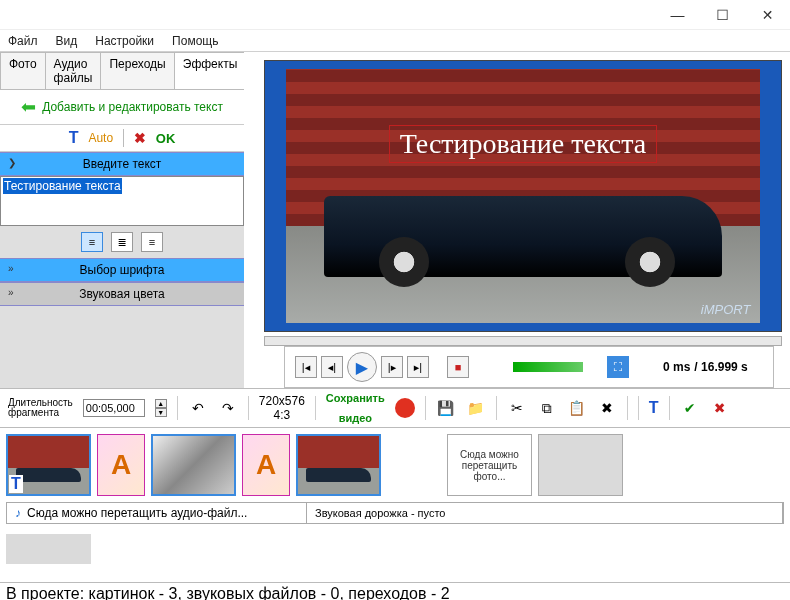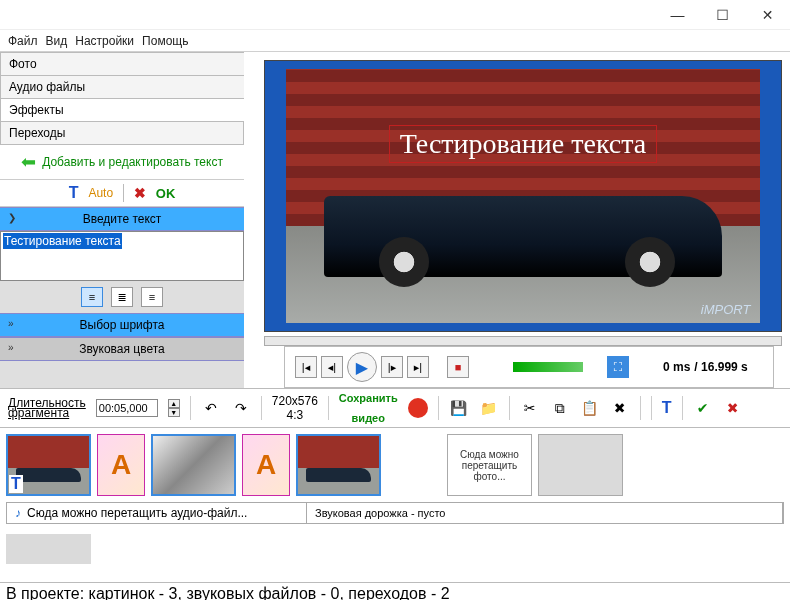--- a/index.html
+++ b/index.html
@@ -1,26 +1,26 @@
 <!DOCTYPE html>
 <html><head>
 <meta charset="utf-8">
 <style>
 * { box-sizing: border-box; margin: 0; padding: 0; font-family: Tahoma, Arial, sans-serif; font-size: 12px; }
 body { background: #fff; width: 790px; height: 600px; overflow: hidden; }
 
 .titlebar { height: 30px; display: flex; justify-content: flex-end; align-items: center; border-bottom: 1px solid #eee; }
 .winbtn { width: 45px; height: 30px; display: flex; align-items: center; justify-content: center; font-size: 14px; color: #333; }
 
-.menubar { height: 22px; display: flex; align-items: center; padding: 0 8px; gap: 8px; border-bottom: 1px solid #d0d0d0; }
+.menubar { height: 22px; display: flex; align-items: center; padding: 0 8px; gap: 18px; border-bottom: 1px solid #d0d0d0; }
 .menu-item { color: #222; }
 
 .main-row { display: flex; height: 336px; }
 .sidebar { width: 244px; background: #dfdfdf; display: flex; flex-direction: column; }
-.tabs { display: flex; background: #bef264; border-bottom: 1px solid #bbb; flex-direction: column; }
+.tabs { display: flex; background: #bef264; border-bottom: 1px solid #bbb; }
 .tab { padding: 4px 8px; border: 1px solid #bbb; border-bottom: none; background: #f4f4f4; border-right: none;}
 .tab.active { background: #fff; }
 .tab:last-child{border-right:1px solid #bbb;}
 
 .panel-title { color: #0a8a0a; text-align: center; padding: 6px 4px; font-size: 13px; display:flex;align-items:center;justify-content:center;gap:6px;background:#fff;}
 .arrow-left { color:#2eb82e; font-size:18px; }
 
 .toolbar-row { display: flex; justify-content: center; align-items: center; gap: 10px; padding: 4px; background:#fff;border-top:1px solid #ccc;border-bottom:1px solid #ccc;}
 .tool-T { font-weight: bold; color: #1a52cc; font-size: 16px; }
 .tool-auto { color: #d88a00; font-size: 12px; }
@@ -51,21 +51,21 @@
 .pbtn { width:22px;height:22px;border:1px solid #999;background:#f4f4f4;display:flex;align-items:center;justify-content:center;font-size:11px;}
 .pbtn.play{width:30px;height:30px;border-radius:50%;color:#1a6ad0;font-size:16px;}
 .pbtn.stop{color:#c82020;}
 .volume-bar{width:70px;height:10px;background:linear-gradient(to right,#0a0,#6c6);margin-left:40px;}
 .fullscreen-btn{width:22px;height:22px;background:#3a8adf;margin-left:20px;display:flex;align-items:center;justify-content:center;color:#fff;}
 .time-text { margin-left:30px; font-weight:bold; }
 .seekbar{position:absolute;top:0;left:0;right:0;height:10px;background:#e8e8e8;border:1px solid #aaa;}
 .controls-wrap{position:relative;padding-top:10px;}
 
 .middle-bar { height:40px; border-top:1px solid #bbb; border-bottom:1px solid #bbb; display:flex; align-items:center; padding:0 8px; gap:10px;}
-.dur-label{font-size:12px;line-height:10px;text-decoration:underline;}
+.dur-label{font-size:10px;line-height:10px;}
 .dur-input{border:1px solid #888;padding:2px;width:62px;font-size:11px;}
 .spin{display:flex;flex-direction:column;}
 .spin div{font-size:7px;border:1px solid #888;width:12px;text-align:center;background:#f0f0f0;line-height:7px;}
 .res{text-align:center;font-size:11px;}
 .save-btn{color:#0a8a0a;font-weight:bold;text-align:center;font-size:11px;line-height:20px;}
 .rec-btn{width:20px;height:20px;border-radius:50%;background:#e03020;}
 .icon-btn{width:20px;height:20px;display:flex;align-items:center;justify-content:center;font-size:14px;}
 .sep{width:1px;height:24px;background:#ccc;}
 
 .timeline { padding:6px; display:flex; gap:6px; align-items:flex-start;}
@@ -100,22 +100,22 @@
   <span class="menu-item">Вид</span>
   <span class="menu-item">Настройки</span>
   <span class="menu-item">Помощь</span>
 </div>
 
 <div class="main-row">
   <div class="sidebar">
     <div class="tabs">
       <div class="tab">Фото</div>
       <div class="tab">Аудио файлы</div>
+      <div class="tab">Переходы</div>
       <div class="tab active">Эффекты</div>
-      <div class="tab">Переходы</div>
     </div>
     <div class="panel-title">
       <span class="arrow-left">⬅</span>
       <span>Добавить и редактировать текст</span>
     </div>
     <div class="toolbar-row">
       <span class="tool-T">T</span>
       <span class="tool-auto">Auto</span>
       <span class="divider"></span>
       <span class="tool-x">✖</span>

